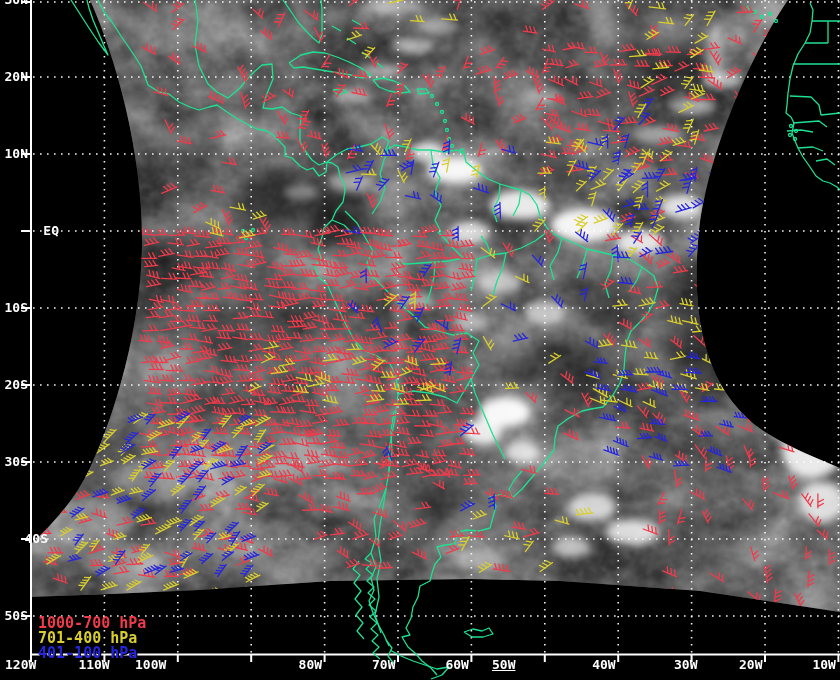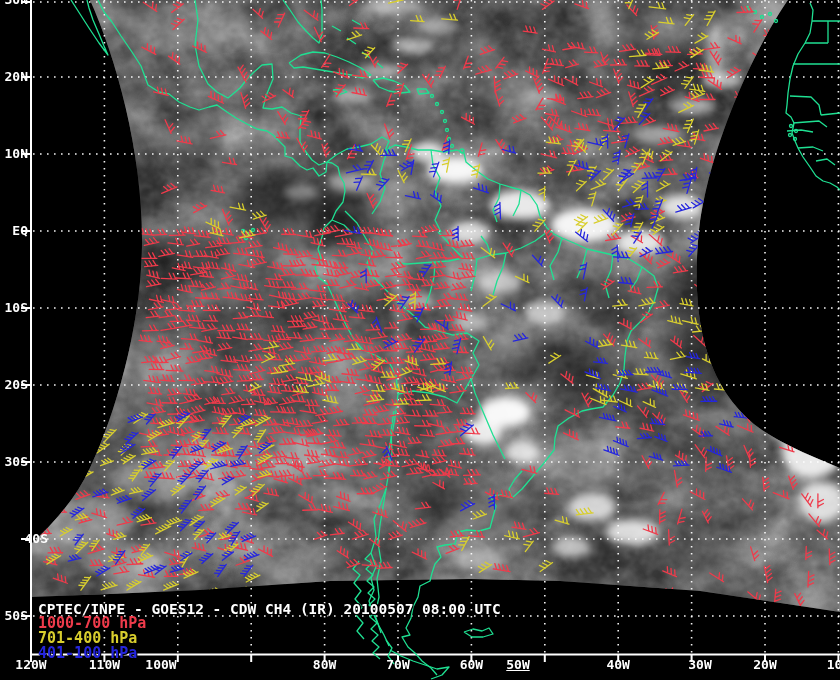--- a/index.html
+++ b/index.html
@@ -3,21 +3,21 @@
 <meta charset="utf-8">
 <style>
   html,body{margin:0;padding:0;background:#000;}
   .stage{position:relative;width:840px;height:680px;overflow:hidden;background:#000;
          font-family:"DejaVu Sans Mono","Liberation Mono",monospace;}
   .stage svg{position:absolute;left:0;top:0;}
   .overlay{position:absolute;left:0;top:0;width:840px;height:680px;pointer-events:none;}
   .axis-label{position:absolute;color:#fff;font-weight:bold;font-size:13px;line-height:14px;
               letter-spacing:0px;white-space:nowrap;}
   .lat-label{width:28px;text-align:right;left:0;}
-  .lon-label{width:52px;text-align:center;top:658px;}
+  .lon-label{width:52px;text-align:left;top:658px;}
   .map-title{position:absolute;left:38px;top:601px;font-size:14.5px;font-weight:bold;
              white-space:nowrap;text-shadow:1px 1px 0 #000,-1px 1px 0 #000,1px -1px 0 #000;}
   .legend{position:absolute;left:38px;top:616px;}
   .legend-item{font-size:15px;line-height:15px;font-weight:bold;white-space:nowrap;
                text-shadow:1px 1px 0 #000;}
 </style>
 </head>
 <body>
 
 <div class="stage">
@@ -1443,41 +1443,40 @@
           <path d="M-2,0L13.5,0M12.0,0L9.2,-5.5M8.0,0L5.2,-5.5M4.0,0L1.2,-5.5" transform="translate(827.7,449.2) rotate(-9.4)"></path>
         </g>
       </g>
   </svg>
 
   <div class="overlay">
     <div id="latLabels">
         <div class="axis-label lat-label" style="top: -7px;">30N</div>
         <div class="axis-label lat-label" style="top: 70px;">20N</div>
         <div class="axis-label lat-label" style="top: 147px;">10N</div>
-        <div class="axis-label lat-label" style="top: 224px;">EQ</div>
+        <div class="axis-label lat-label" style="top: 224px; padding-left: 31px;">EQ</div>
         <div class="axis-label lat-label" style="top: 301px;">10S</div>
         <div class="axis-label lat-label" style="top: 378px;">20S</div>
         <div class="axis-label lat-label" style="top: 455px;">30S</div>
         <div class="axis-label lat-label" style="top: 532px; margin-left: 20px;">40S</div>
         <div class="axis-label lat-label" style="top: 609px;">50S</div>
       </div>
     <div id="lonLabels">
         <div class="axis-label lon-label" style="left: 5px;">120W</div>
         <div class="axis-label lon-label" style="left: 78.4px;">110W</div>
         <div class="axis-label lon-label" style="left: 135px;">100W</div>
         <div class="axis-label lon-label" style="left: 225.2px; margin-top: 27px;">90W</div>
         <div class="axis-label lon-label" style="left: 298.6px;">80W</div>
         <div class="axis-label lon-label" style="left: 372px;">70W</div>
         <div class="axis-label lon-label" style="left: 445.4px;">60W</div>
         <div class="axis-label lon-label" style="left: 492px; text-decoration: underline;">50W</div>
         <div class="axis-label lon-label" style="left: 592.2px;">40W</div>
         <div class="axis-label lon-label" style="left: 674px;">30W</div>
         <div class="axis-label lon-label" style="left: 739px;">20W</div>
         <div class="axis-label lon-label" style="left: 812.4px;">10W</div>
       </div>
-    <div class="map-title" style="color: rgb(255, 255, 255);">CPTEC/INPE - GOES12 - CDW CH4 (IR) 20100507 08:00 UTC</div>
     <div class="legend">
       <div class="legend-item" style="color: rgb(239, 59, 75);">1000-700 hPa</div>
       <div class="legend-item" style="color: rgb(216, 206, 46);">701-400 hPa</div>
       <div class="legend-item" style="color: rgb(37, 38, 221);">401-100 hPa</div>
     </div>
   </div>
 </div>
 
 </body></html>

